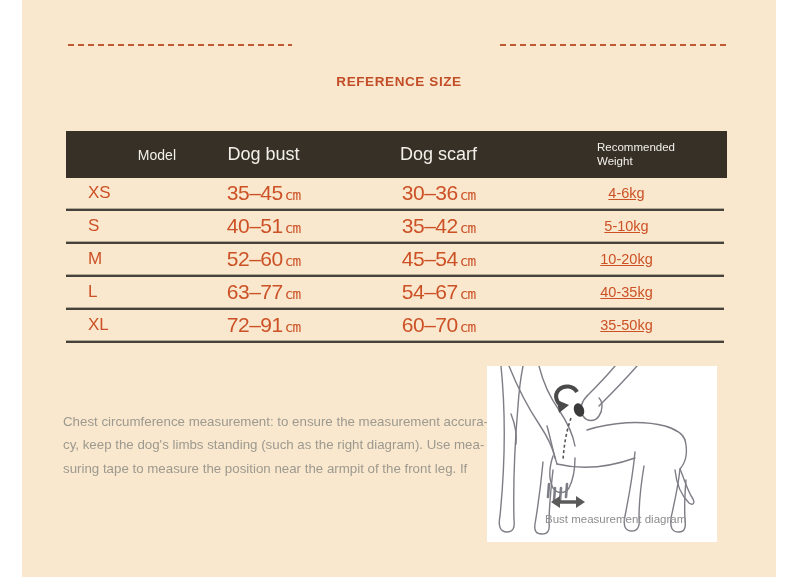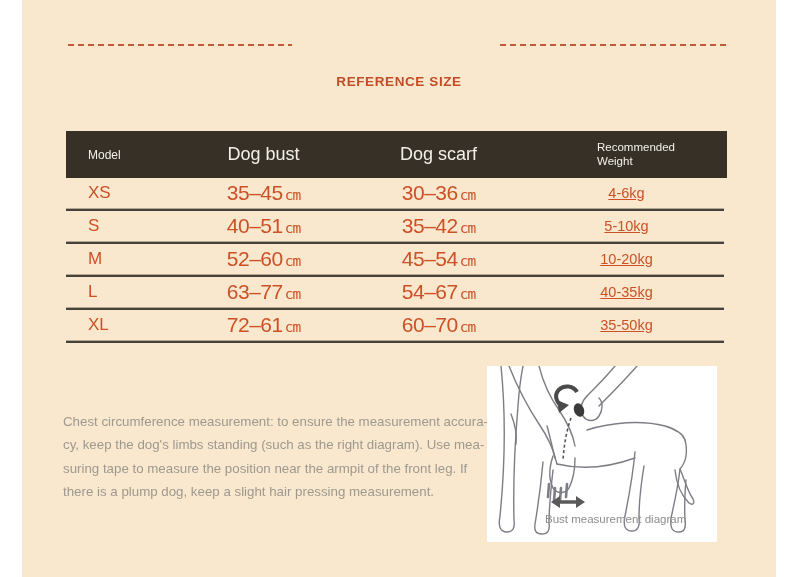--- a/index.html
+++ b/index.html
@@ -39,21 +39,21 @@
   }
   .trow { display:flex; align-items:center; height:30px; color:#cc5126; }
   .sep {
     height:3px; width:658px;
     background:linear-gradient(to bottom,#b3a995 0 1px,#46413a 1px 3px);
   }
   .c1 { width:110px; padding-left:22px; }
   .c2 { width:175px; text-align:center; }
   .c3 { width:175px; text-align:center; }
   .c4 { flex:1;text-decoration:underline; }
-  .thead .c1 { font-size:12px; }
+  .thead .c1 { font-size:14px;text-align:right; }
   .thead .c2, .thead .c3 { font-size:18px; }
   .thead .c4 { font-size:11.5px; line-height:1.18; padding-left:71px; }
   .thead .c4 span { display:inline-block; width:92px; }
   .size { font-size:17px; }
   .meas { font-size:21px; letter-spacing:-0.5px; }
   .unit {
     font-family:"DejaVu Sans Mono", monospace;
     font-size:14.5px; letter-spacing:-1px; margin-left:2px;
   }
   .wt { font-size:14.5px; text-align:center; }
@@ -117,32 +117,31 @@
     <div class="trow">
       <div class="c1 size">L</div>
       <div class="c2 meas"><span>63–77</span><span class="unit">cm</span></div>
       <div class="c3 meas"><span>54–67</span><span class="unit">cm</span></div>
       <div class="c4 wt">40-35kg</div>
     </div>
     <div class="sep"></div>
 
     <div class="trow">
       <div class="c1 size">XL</div>
-      <div class="c2 meas"><span>72–61</span><span class="unit">cm</span></div>
+      <div class="c2 meas"><span>72–91</span><span class="unit">cm</span></div>
       <div class="c3 meas"><span>60–70</span><span class="unit">cm</span></div>
       <div class="c4 wt">35-50kg</div>
     </div>
     <div class="sep"></div>
   </div>
 
   <div class="note">
     <div>Chest circumference measurement: to ensure the measurement accura-</div>
     <div>cy, keep the dog's limbs standing (such as the right diagram). Use mea-</div>
     <div>suring tape to measure the position near the armpit of the front leg. If</div>
-    <div>there is a plump dog, keep a slight hair pressing measurement.</div>
   </div>
 
   <div class="diagram">
     <svg width="230" height="176" viewBox="0 0 230 176">
       <g fill="none" stroke="#7d7d86" stroke-width="1.4" stroke-linecap="round">
 
         <path d="M 14,0 C 18,40 19,90 13,150 C 11,160 13,166 20,166 C 26,166 28,162 27,154 C 26,115 28,75 31,40 C 32,25 34,10 36,0"></path>
         <path d="M 24,48 C 28,58 30,68 29,78"></path>
 
         <path d="M 60,60 C 64,74 66,86 70,98"></path>

